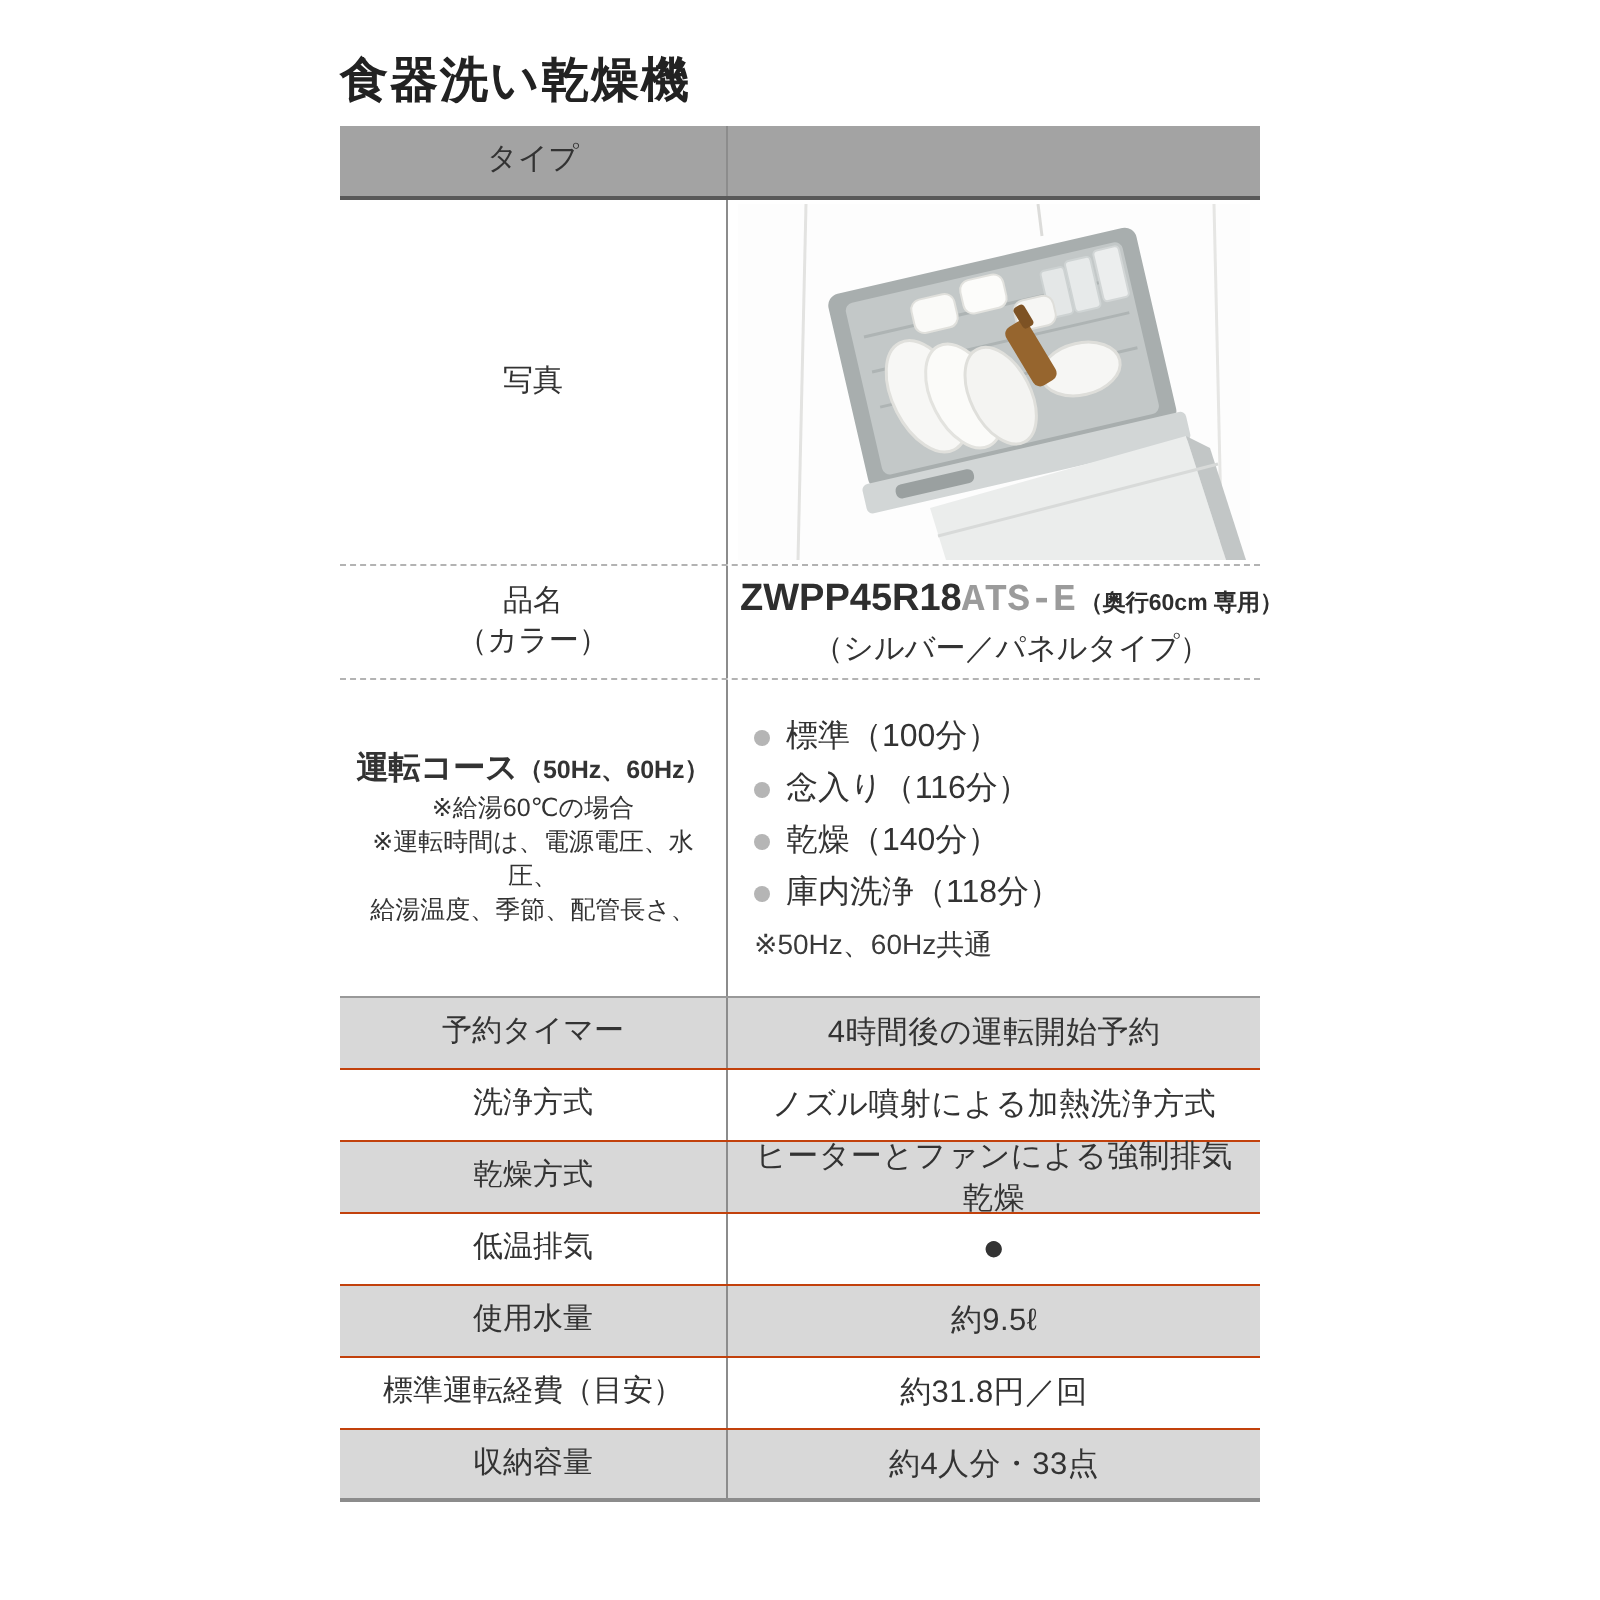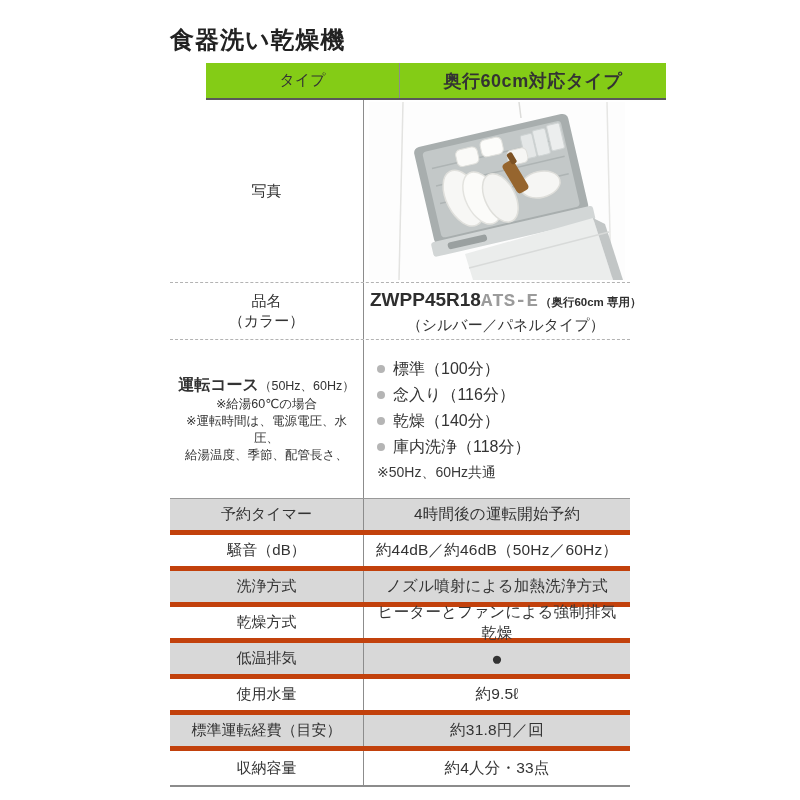--- a/index.html
+++ b/index.html
@@ -37,76 +37,75 @@
     width: 194px;
     flex: 0 0 194px;
     border-right: 1px solid #8c8c8c;
     padding: 4px 6px;
     flex-direction: column;
     line-height: 1.35;
   }
   .cell.value { flex: 1 1 auto; padding: 4px 6px; }
 
   
-  .row.header { background: #84cc16; height: 37px; border-bottom: 2px solid #595959; margin-left: 36px; }
+  .row.header { background: #a3a3a3; height: 37px; border-bottom: 2px solid #595959; }
   .row.header .value { font-size: 18px; font-weight: 700; letter-spacing: 0.5px; }
 
   
   .row.photo { height: 182px; }
   .row.photo .value { padding: 2px; }
 
   
   .row.name { height: 57px; border-top: 1px dashed #b3b3b3; }
   .row.name .value { flex-direction: column; line-height: 1.4; }
   .model-line { font-size: 19px; font-weight: 700; color: #2e2e2e; white-space: nowrap; }
   .model-suffix { color: #9b9b9b; font-family: Liberation Mono, monospace; }
   .model-note { font-size: 11.5px; font-weight: 700; margin-left: 2px; }
   .color-line { font-size: 15px; }
 
   
   .row.course { height: 159px; border-top: 1px dashed #b3b3b3; }
   .row.course .label { font-size: 12.5px; }
   .course-title { font-size: 16px; font-weight: 700; }
-  .course-title small { font-size: 12.5px; font-weight: 400; }
+  .course-title small { font-size: 12.5px; font-weight: 700; }
   .row.course .value {
     flex-direction: column;
     align-items: flex-start;
     justify-content: center;
     text-align: left;
     padding-left: 13px;
   }
   .course-item { display: flex; align-items: center; font-size: 16px; line-height: 26px; justify-content: space-between; }
   .course-item .bullet {
     width: 8px; height: 8px; border-radius: 50%;
     background: #b5b5b5; margin-right: 8px; flex: 0 0 8px;
   }
   .course-footnote { font-size: 14px; color: #3a3a3a; margin-top: 4px; }
 
   
   .spec-rows { border-top: 1px solid #999999; }
-  .spec-row { display: flex; height: 36px; border-bottom: 5px solid #c2410c; }
+  .spec-row { display: flex; height: 36px; border-bottom: 1px solid #c2410c; }
   .spec-row:nth-child(odd) { background: #d8d8d8; }
   .spec-row:last-child { border-bottom: 2px solid #8c8c8c; }
   .spec-row .cell.value { font-size: 15.5px; letter-spacing: 0.2px; }
   .spec-row .cell.value.dot { font-size: 19px; }
 
   
   .photo-frame { width: 100%; height: 100%; display: flex; align-items: center; justify-content: center; }
   svg { display: block; }
 </style>
 </head>
 <body>
 
 <h1 class="page-title">食器洗い乾燥機</h1>
 
 <div class="spec-table">
 
   <div class="row header">
     <div class="cell label">タイプ</div>
-    <div class="cell value">奥行60cm対応タイプ</div>
   </div>
 
   <div class="row photo">
     <div class="cell label">写真</div>
     <div class="cell value">
       <div class="photo-frame">
         <svg width="256" height="178" viewBox="0 0 256 178">
 
           <rect x="0" y="0" width="256" height="178" fill="#fdfdfd"></rect>
           <line x1="34" y1="0" x2="30" y2="178" stroke="#e3e3e1" stroke-width="1.5"></line>
@@ -194,24 +193,20 @@
       <div class="course-footnote">※50Hz、60Hz共通</div>
     </div>
   </div>
 
   <div class="spec-rows">
     <div class="spec-row">
       <div class="cell label">予約タイマー</div>
       <div class="cell value">4時間後の運転開始予約</div>
     </div>
     <div class="spec-row">
-      <div class="cell label">騒音（dB）</div>
-      <div class="cell value">約44dB／約46dB（50Hz／60Hz）</div>
-    </div>
-    <div class="spec-row">
       <div class="cell label">洗浄方式</div>
       <div class="cell value">ノズル噴射による加熱洗浄方式</div>
     </div>
     <div class="spec-row">
       <div class="cell label">乾燥方式</div>
       <div class="cell value">ヒーターとファンによる強制排気乾燥</div>
     </div>
     <div class="spec-row">
       <div class="cell label">低温排気</div>
       <div class="cell value dot">●</div>

